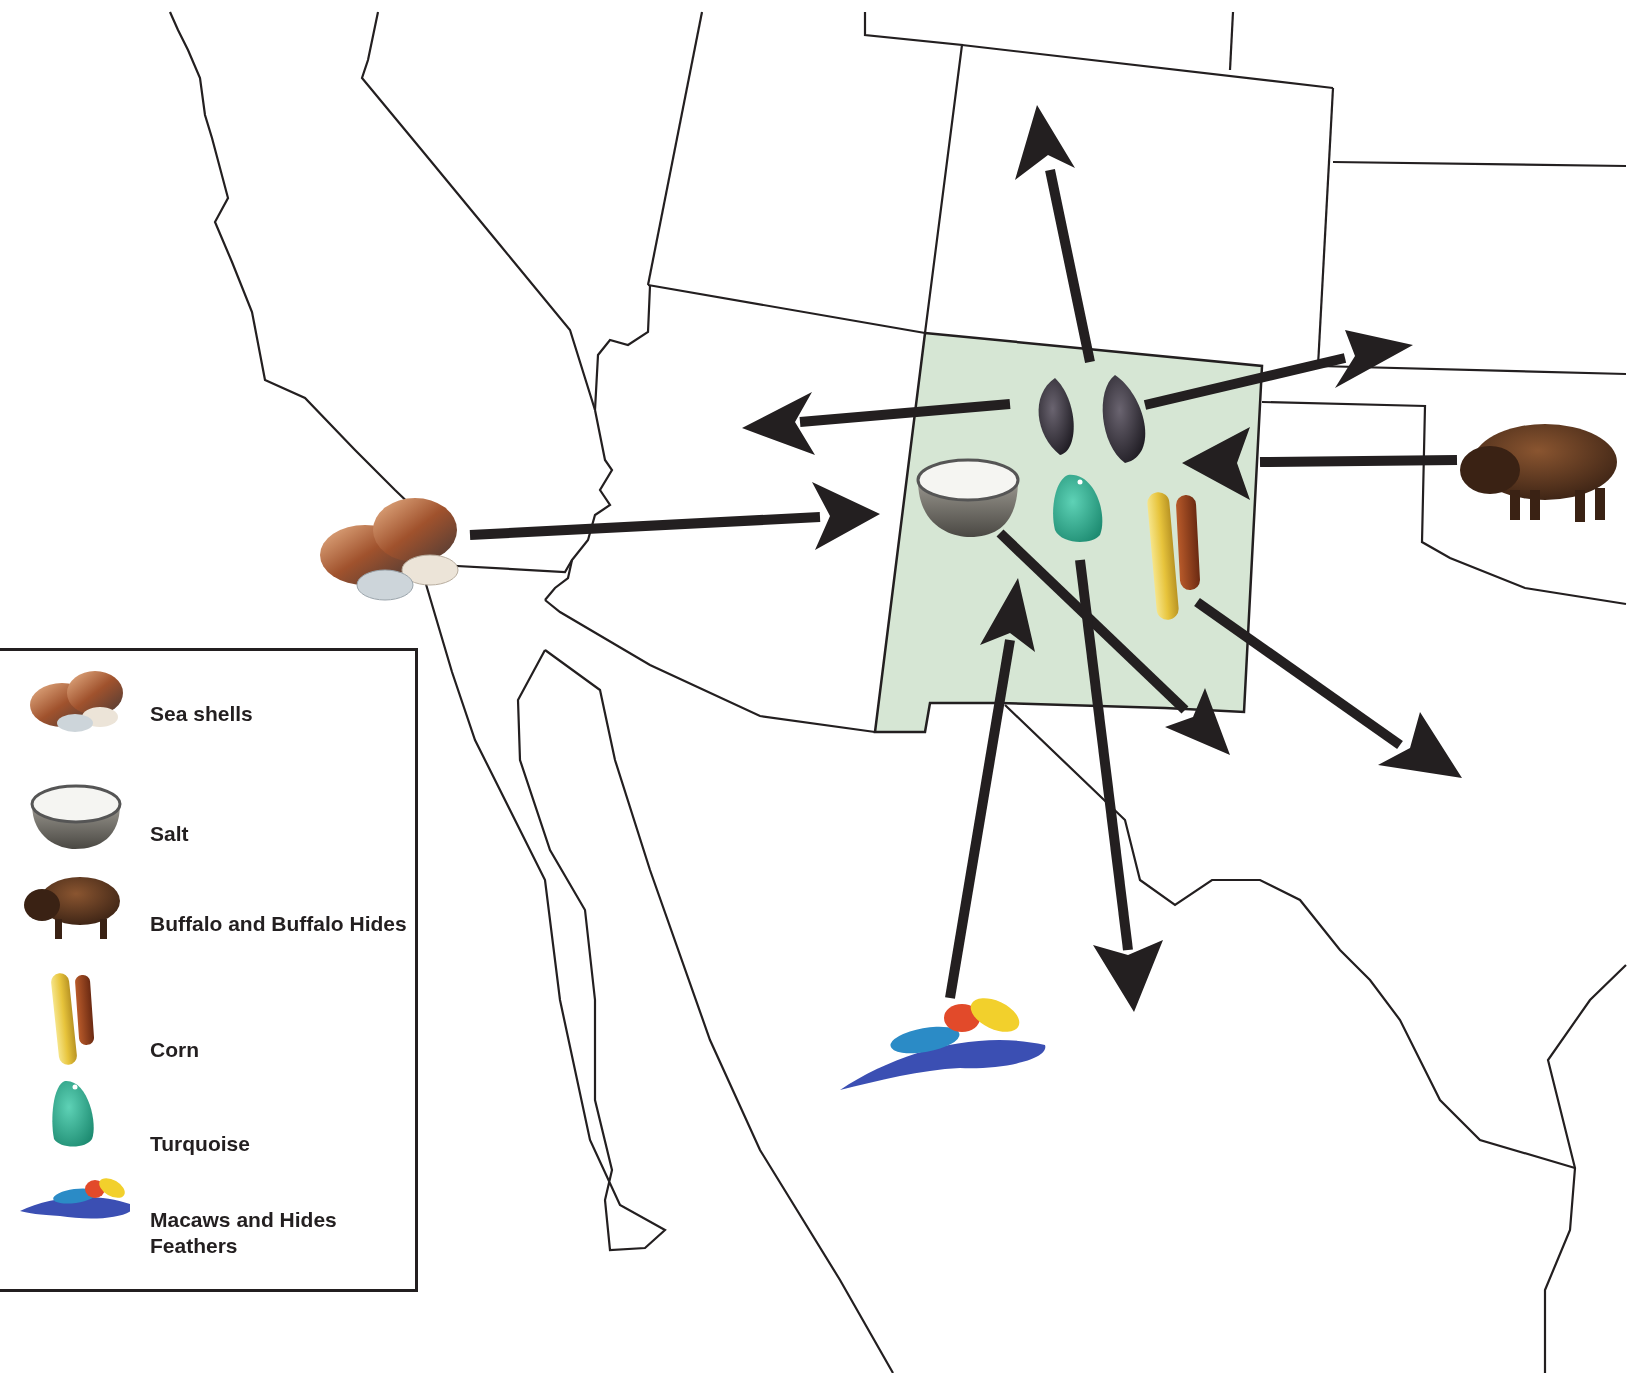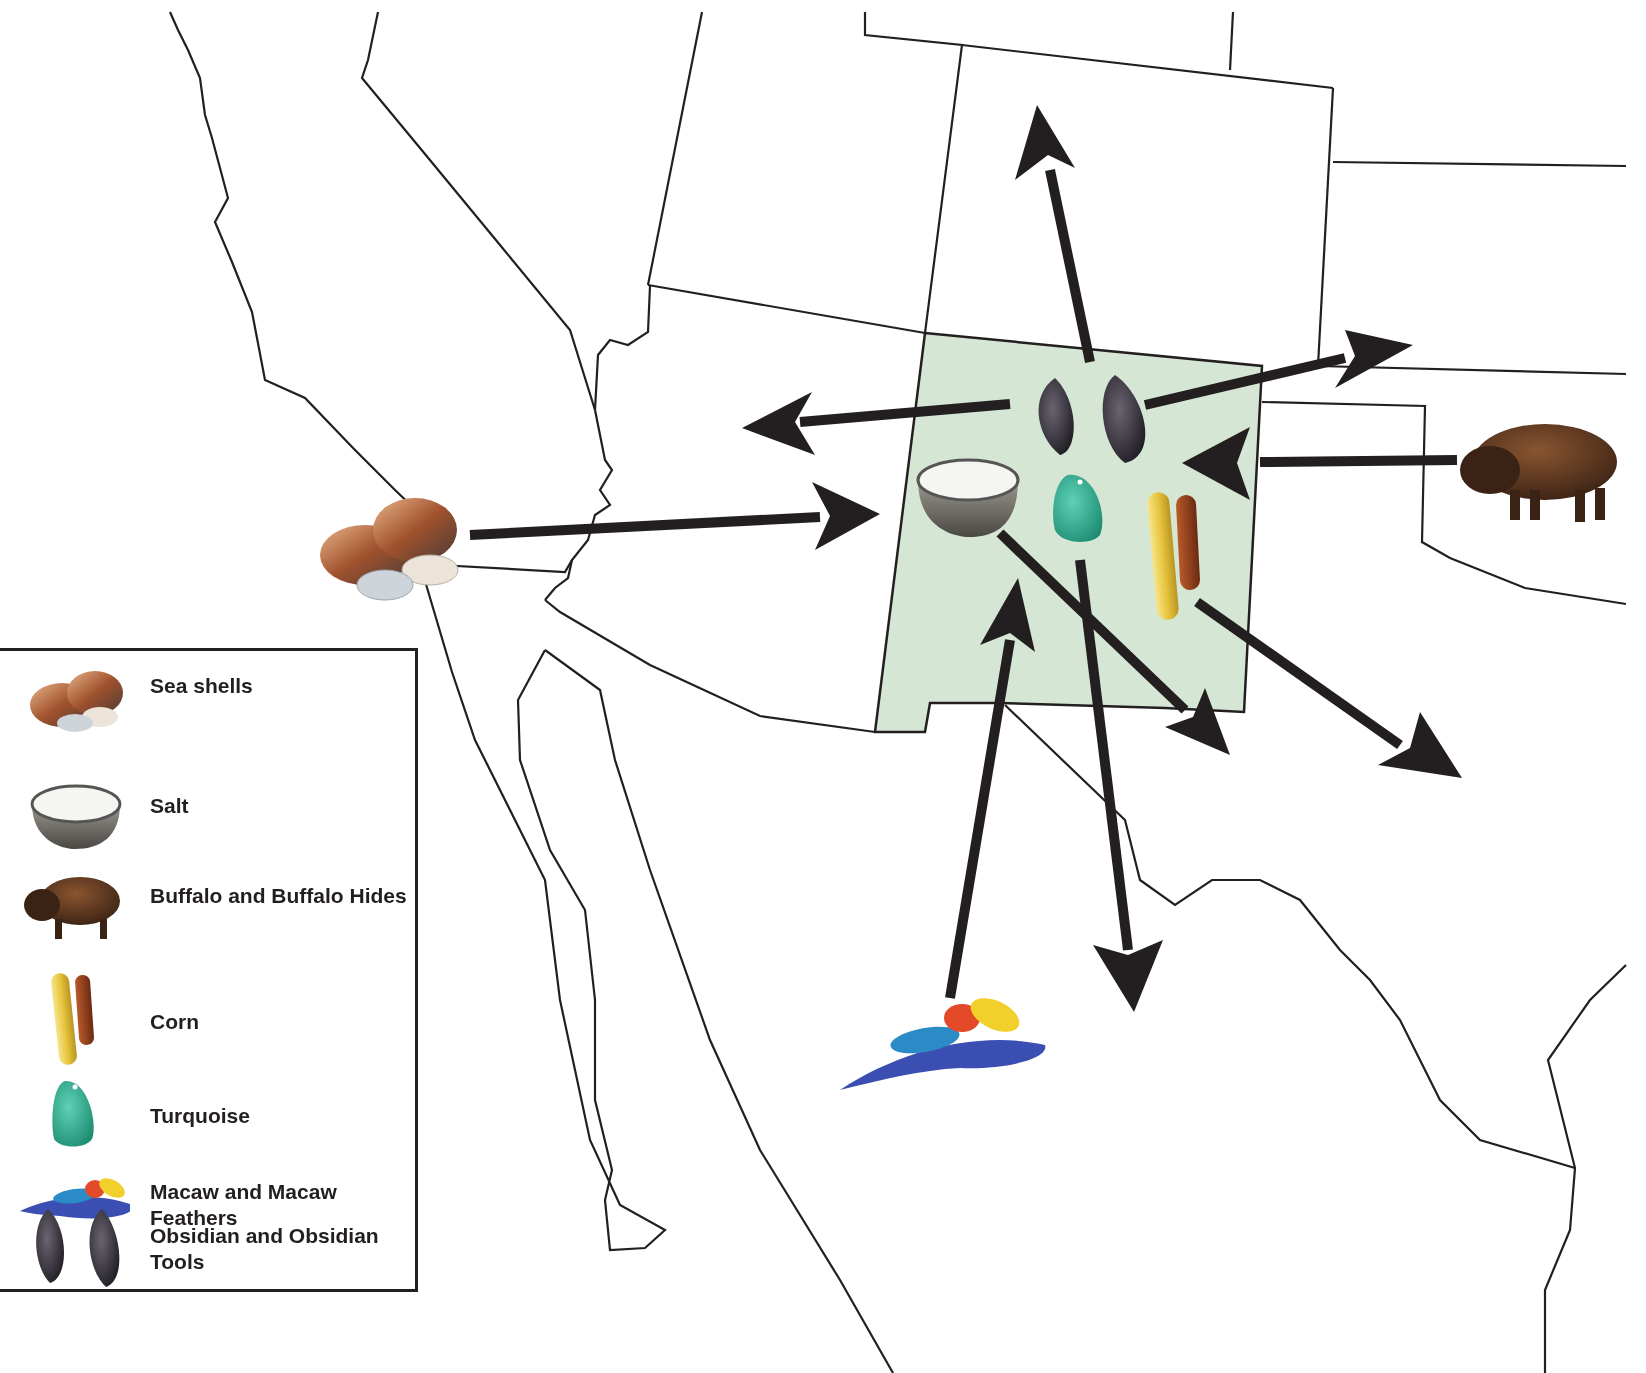--- a/index.html
+++ b/index.html
@@ -1,21 +1,21 @@
 <!DOCTYPE html>
 <html><head>
 <meta charset="utf-8">
 <style>
   html, body { margin:0; padding:0; background:#ffffff; }
   #stage { position:relative; width:1646px; height:1373px; overflow:hidden; background:#fff; font-family:"Liberation Sans", sans-serif; }
   #map { position:absolute; left:0; top:0; }
   .legend { position:absolute; left:0; top:648px; width:418px; height:644px; border:3px solid #231f20; border-left:none; box-sizing:border-box; background:#fff; }
   .legend-item { position:absolute; left:0; width:418px; }
   .legend-icon { position:absolute; left:20px; width:110px; }
-  .legend-label { position:absolute; left:150px; font-weight:bold; font-size:21px; color:#231f20; line-height:26px; width:260px; }
+  .legend-label { position:absolute; left:150px; font-weight:bold; font-size:21px; color:#231f20; line-height:26px; width:260px;margin-top:28px; }
 </style>
 </head>
 <body>
 
 <div id="stage">
 <svg id="map" width="1646" height="1373" viewBox="0 0 1646 1373">
   <defs>
     <linearGradient id="shellA" x1="0" y1="0" x2="1" y2="1">
       <stop offset="0" stop-color="#e9b48a"></stop>
           <stop offset="0.5" stop-color="#a0522d"></stop>
@@ -199,24 +199,17 @@
     <div class="legend-label" style="top:24px">Turquoise</div>
   </div>
 
   <div class="legend-item" style="top:520px;height:70px">
     <svg class="legend-icon" style="top:0;height:60px" viewBox="0 0 110 60">
       <path d="M0,40 C30,25 80,20 115,35 C110,48 70,50 40,45 C20,44 8,42 0,40 Z" fill="#3b4fb3"></path>
       <ellipse cx="55" cy="25" rx="22" ry="7" fill="#2b8bc6" transform="rotate(-8 55 25)"></ellipse>
       <ellipse cx="75" cy="18" rx="10" ry="9" fill="#e24a2a"></ellipse>
       <ellipse cx="92" cy="17" rx="14" ry="8" fill="#f2d02c" transform="rotate(30 92 17)"></ellipse>
     </svg>
-    <div class="legend-label" style="top:8px">Macaw and Macaw Feathers</div>
-  </div>
-
-  <div class="legend-item" style="top:556px;height:82px">
-    <svg class="legend-icon" style="top:0;height:82px" viewBox="0 0 110 82">
-      <path d="M28,2 C10,18 14,60 30,76 C50,70 48,20 28,2 Z" fill="url(#obs)"></path>
-      <path d="M82,2 C62,18 68,64 86,80 C108,72 100,20 82,2 Z" fill="url(#obs)"></path>
-    </svg>
-    <div class="legend-label" style="top:16px">Obsidian and Obsidian Tools</div>
-  </div>
+    <div class="legend-label" style="top:8px">Macaws and Hides Feathers</div>
+  </div>
+
 </div>
 </div>
 
 </body></html>

